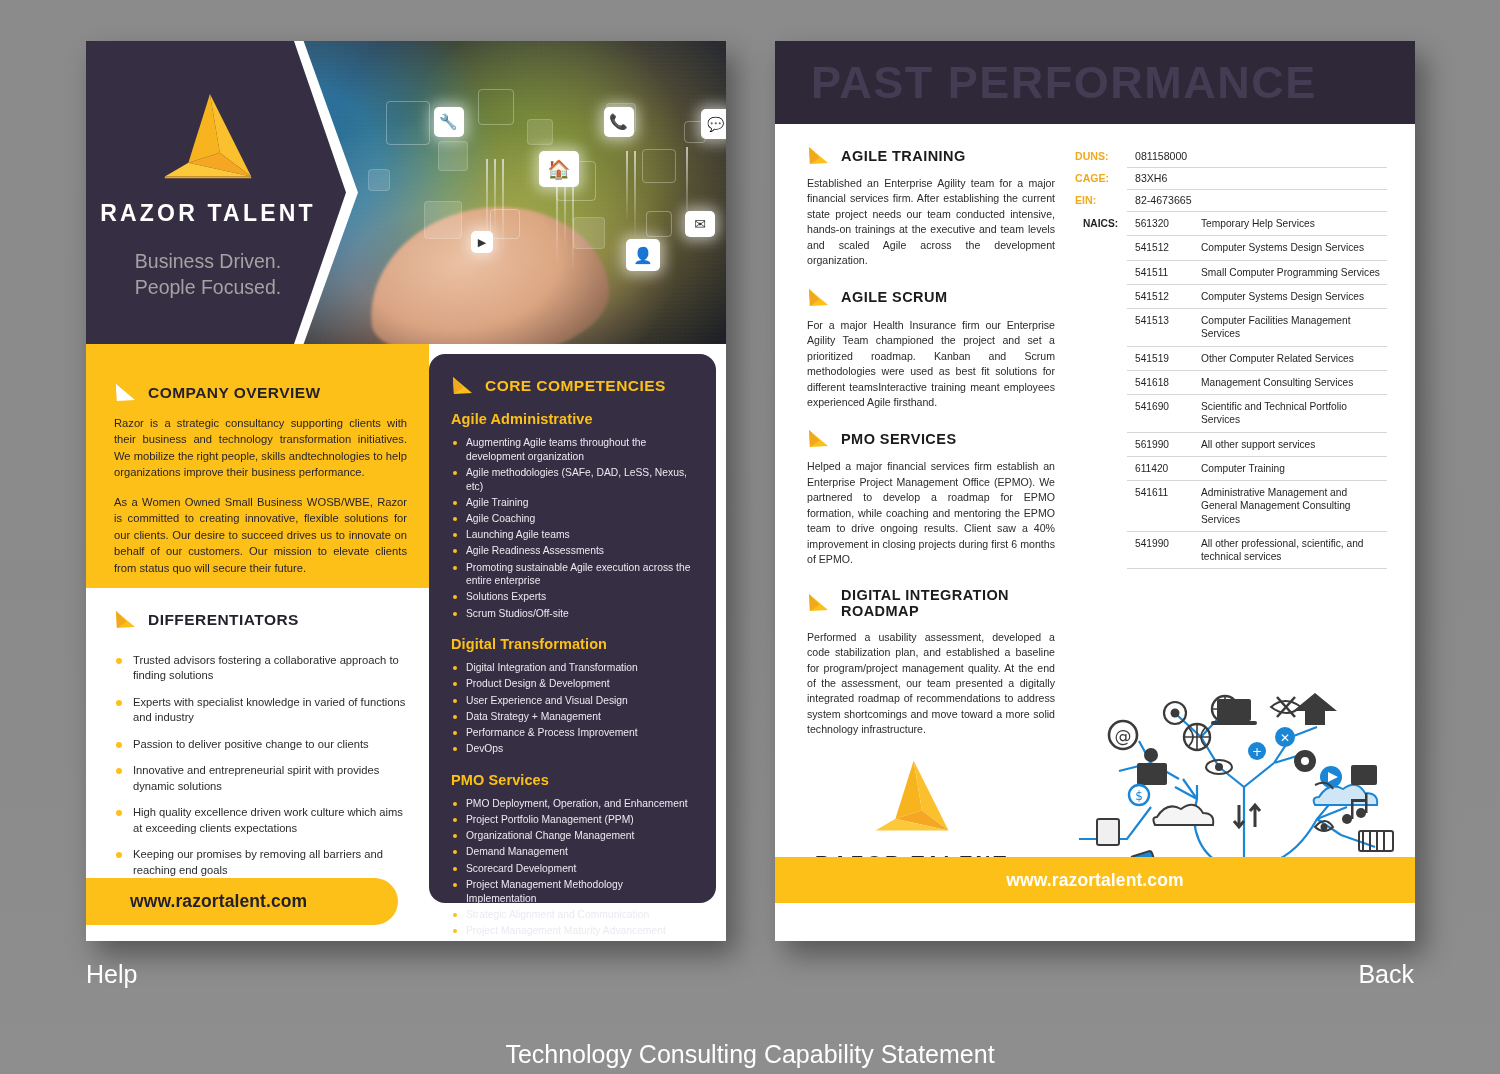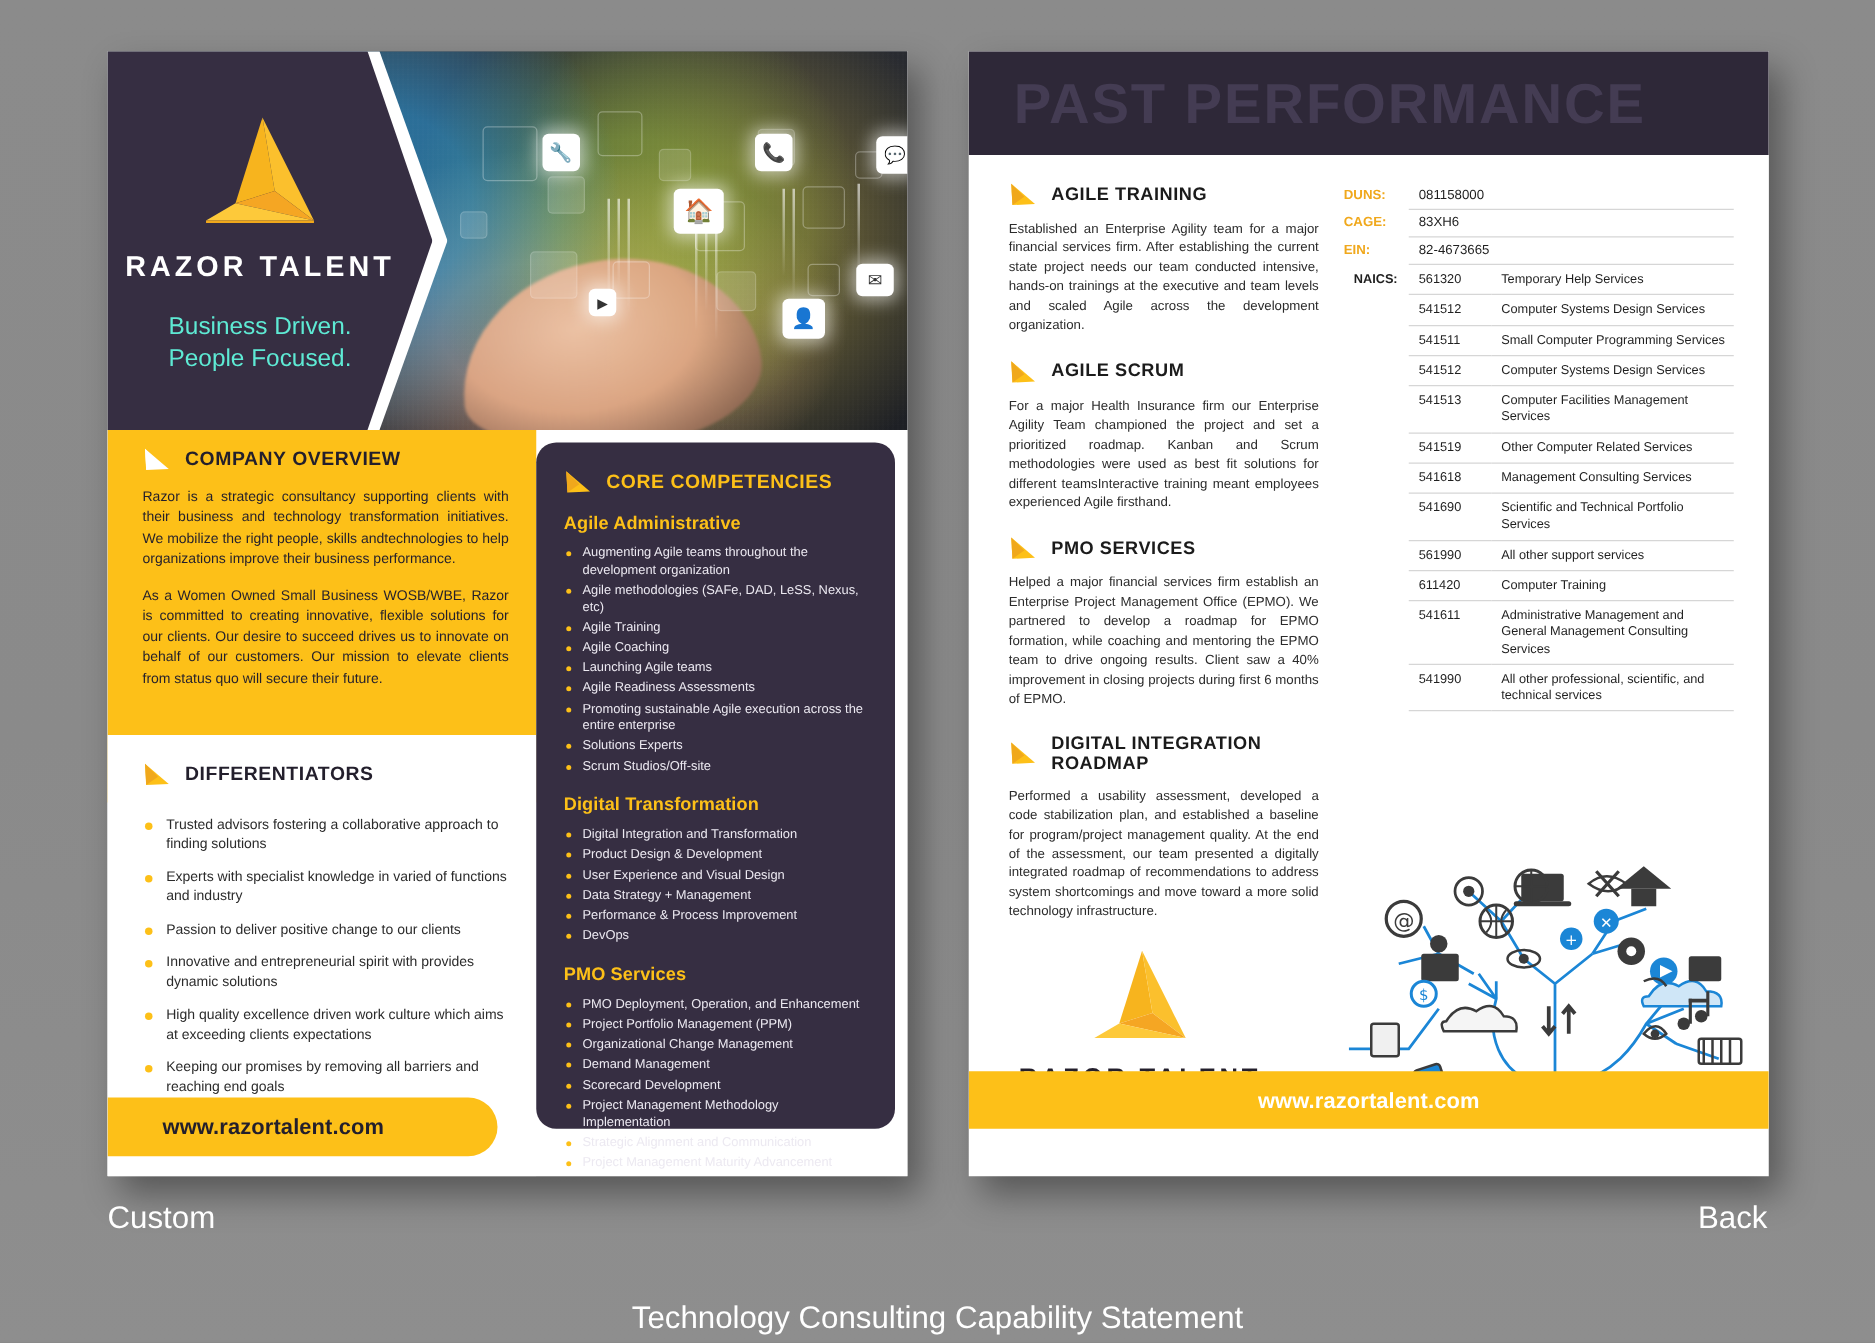--- a/index.html
+++ b/index.html
@@ -54,32 +54,32 @@
   .hero-wedge-outline { position:absolute; left:0; top:0; width:272px; height:100%;
      background:#ffffff; z-index:2;
      clip-path: polygon(0 0, 80% 0, 100% 50%, 80% 100%, 0 100%); }
 
   .logo-block { position:absolute; left:0; top:0; width:250px; height:100%;
      z-index:4; display:flex; flex-direction:column; align-items:center;
      justify-content:center; padding: 8px 10px 0 4px; }
   .logo-mark { width:118px; height:104px; margin-bottom:4px; }
   .logo-word { font-size:23px; font-weight:700; letter-spacing:3.2px; color:#fff;
      font-family:"Liberation Sans", sans-serif; white-space:nowrap; }
-  .tagline { margin-top:22px; color:#5eead4; font-size:19.5px; line-height:1.32;
-     text-align:right; font-weight:400; }
+  .tagline { margin-top:22px; color:#a3a3a3; font-size:19.5px; line-height:1.32;
+     text-align:center; font-weight:400; }
 
   
   .front-body { position:relative; width:100%; height:597px; background:#fff; }
 
   .sec-head { display:flex; align-items:center; gap:11px; }
   .sec-arrow { width:23px; height:19px; flex:0 0 auto; }
   .sec-title { font-size:15.5px; font-weight:700; letter-spacing:.45px; }
 
   .overview { position:absolute; left:0; top:0; width:343px; height:298px;
-     background:#fdc018; padding:14px 22px 0 28px; }
+     background:#fdc018; padding:39px 22px 0 28px; }
   .overview .sec-title { color:#231f2c; }
   .ov-p { font-size:11.2px; line-height:1.47; color:#231f2c; text-align:justify;
      margin-top:13px; }
 
   .diff { position:absolute; left:0; top:244px; width:343px; bottom:0;
      background:#fff; padding:22px 20px 0 28px; }
   .diff .sec-title { color:#231f2c; }
   .diff ul { list-style:none; margin-top:24px; }
   .diff li { position:relative; padding-left:19px; margin-bottom:11px;
      font-size:11.2px; line-height:1.38; color:#2b2b2b; }
@@ -506,17 +506,17 @@
           <path d="M182 228 q8 -16 -2 -24 q-10 -4 -14 6 l-2 18z"></path>
         </g>
       </svg>
 
       <div class="back-footer">
         <span>www.razortalent.com</span>
       </div>
     </div>
   </div>
 
-  <div class="cap" id="cap-front">Custom</div>
+  <div class="cap" id="cap-front">Help</div>
   <div class="cap" id="cap-back">Back</div>
   <div class="cap" id="cap-main">Technology Consulting Capability Statement</div>
 
 </div>
 
 </body></html>

